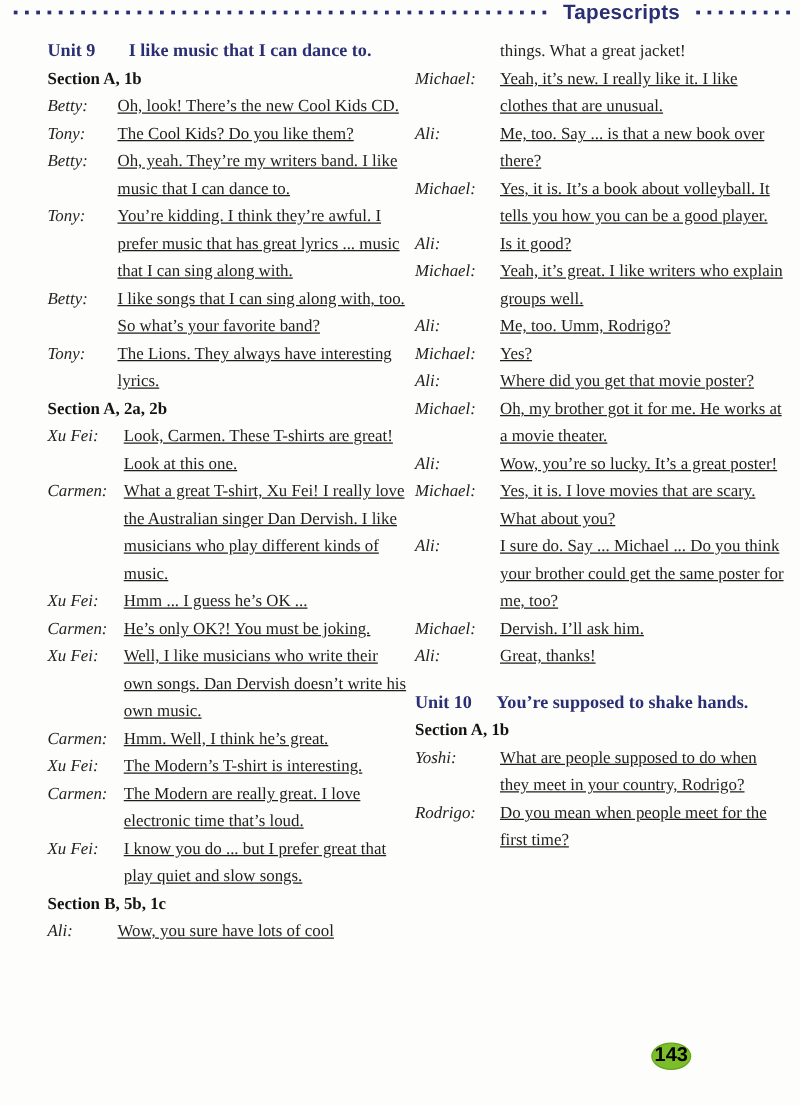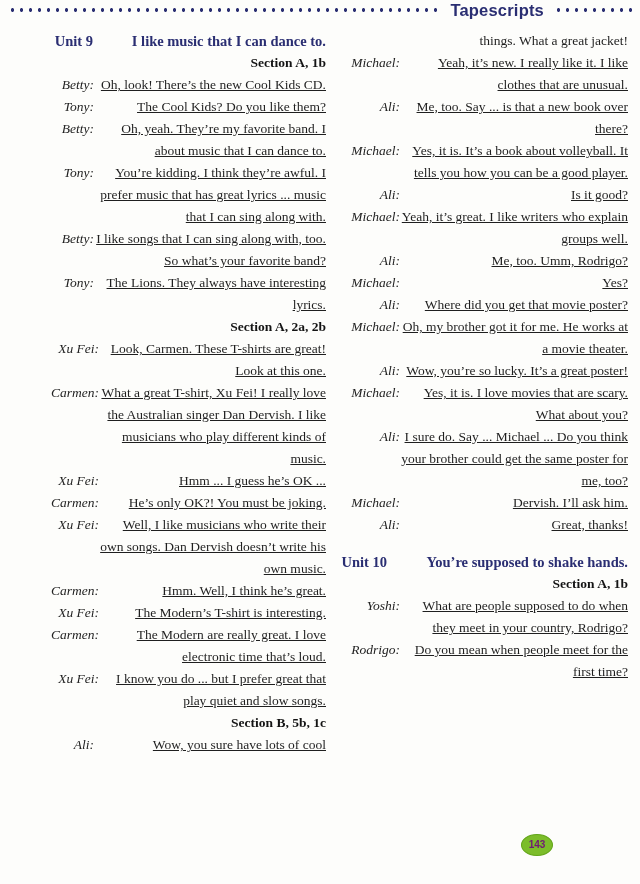--- a/index.html
+++ b/index.html
@@ -33,21 +33,21 @@
     font-weight: bold;
     font-size: 16.5px;
     color: #2a2e72;
     letter-spacing: 0.2px;
   }
   .columns {
     display: flex;
     margin-top: 10px;
     padding-left: 38px;
   }
-  .column { font-size: 13.5px; line-height: 22px; text-align: right; }
+  .column { font-size: 13.5px; line-height: 22px; }
   .col-left  { width: 288px; }
   .col-right { width: 296px; margin-left: 6px; }
   .unit-header { display: flex; color: #2a2e72; font-weight: bold; font-size: 14.5px; }
   .unit-label  { flex: none; min-width: 55px; padding-right: 10px; }
   .unit-title  { flex: 1; }
   .section-header { font-weight: bold; color: #141414; }
   .dialogue { display: flex; }
   .speaker {
     flex: none;
     font-style: italic;
@@ -56,24 +56,24 @@
   .dtext { flex: 1; text-decoration: underline; }
   .cont-line { }
   .unit-gap { height: 15px; }
   .page-badge {
     position: absolute;
     left: 521px; top: 834px;
     width: 30px; height: 20px;
     background: #7cbd2a;
     border: 1px solid #63a51a;
     border-radius: 50%;
-    color: #701a75;
+    color: #000000;
     font-family: "Liberation Sans", sans-serif;
     font-weight: bold;
-    font-size: 10px;
+    font-size: 16px;
     line-height: 20px;
     text-align: center;
   }
 </style>
 </head>
 <body>
 
 <div class="header">
   <div class="dots dots-left"></div>
   <div class="header-title">Tapescripts</div>
@@ -90,21 +90,21 @@
       <div class="dialogue">
         <span class="speaker" style="width: 56px;">Betty:</span>
         <span class="dtext">Oh, look! There’s the new Cool Kids CD.</span>
       </div>
       <div class="dialogue">
         <span class="speaker" style="width: 56px;">Tony:</span>
         <span class="dtext">The Cool Kids? Do you like them?</span>
       </div>
       <div class="dialogue">
         <span class="speaker" style="width: 56px;">Betty:</span>
-        <span class="dtext">Oh, yeah. They’re my favorite band. I about music that I can dance to.</span>
+        <span class="dtext">Oh, yeah. They’re my writers band. I like music that I can dance to.</span>
       </div>
       <div class="dialogue">
         <span class="speaker" style="width: 56px;">Tony:</span>
         <span class="dtext">You’re kidding. I think they’re awful. I prefer music that has great lyrics ... music that I can sing along with.</span>
       </div>
       <div class="dialogue">
         <span class="speaker" style="width: 56px;">Betty:</span>
         <span class="dtext">I like songs that I can sing along with, too. So what’s your favorite band?</span>
       </div>
       <div class="dialogue">

